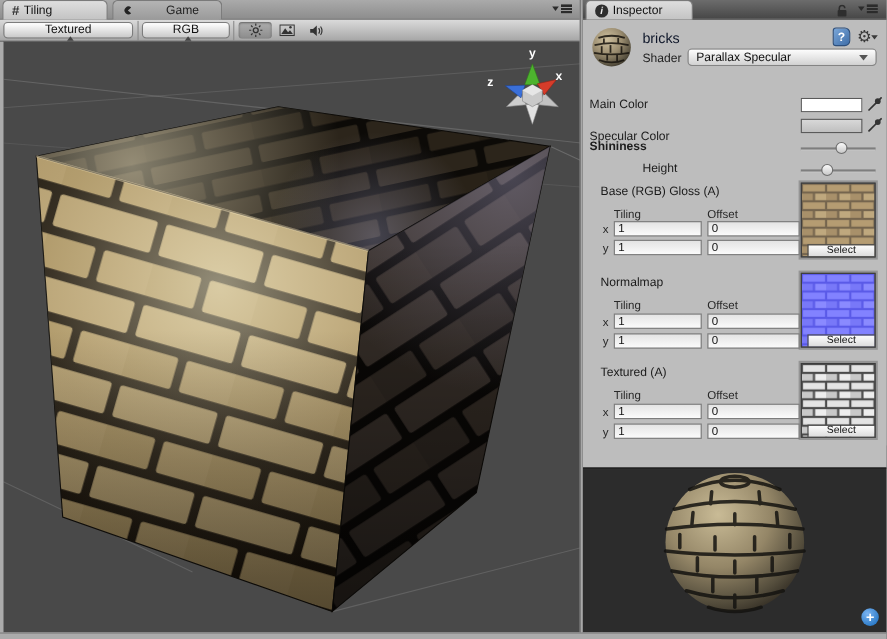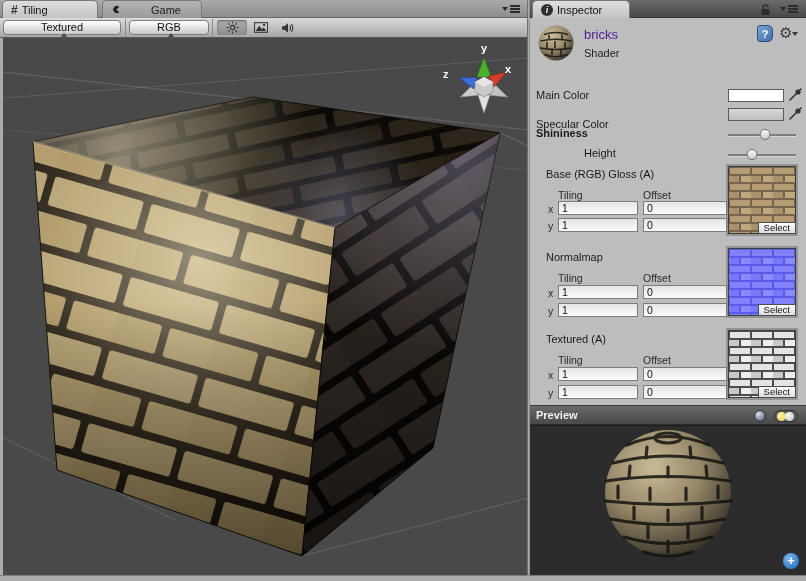--- a/index.html
+++ b/index.html
@@ -51,21 +51,21 @@
   .divider { position:absolute; left:527px; top:0; width:3px; height:581px; background:#ababab;
              border-left:1px solid #6f6f6f; border-right:1px solid #8f8f8f; }
   .bottom-chrome { position:absolute; left:0; top:575px; width:806px; height:6px; background:#ababab; border-top:1px solid #7d7d7d; }
   .left-chrome { position:absolute; left:0; top:38px; width:3px; height:537px; background:#ababab; }
 
   
   .inspector { position:absolute; left:530px; top:0; width:276px; height:575px; background:#bdbdbd; }
   .insp-body { position:absolute; left:0; top:18px; width:276px; height:387px; background:#bdbdbd; }
   .info-circle { width:12px; height:12px; border-radius:50%; background:#2e2e2e; color:#eee; font-size:9px;
                  font-weight:bold; display:flex; align-items:center; justify-content:center; font-style:italic; }
-  .mat-name { position:absolute; left:54px; top:9px; font-size:13px; color:#4c1d95; }
+  .mat-name { position:absolute; left:54px; top:9px; font-size:13px; color:#0f172a; }
   .shader-lbl { position:absolute; left:54px; top:29px; font-size:11px; color:#222; }
   .shader-dd { position:absolute; left:95px; top:26px; width:172px; height:16px; border-radius:4px;
                border:1px solid #848484; background:linear-gradient(#fdfdfd,#d2d2d2);
                font-size:11px; color:#111; display:flex; align-items:center; padding:0 7px; }
   .shader-dd .arr { margin-left:auto; width:0; height:0; border-left:4px solid transparent;
                     border-right:4px solid transparent; border-top:5px solid #555; }
   .help-book { position:absolute; left:227px; top:7px; width:16px; height:17px; border-radius:3px 5px 5px 3px;
                background:linear-gradient(135deg,#7aa6d8,#3f6ea8); border:1px solid #2d4f7c; color:#fff;
                font-size:11px; font-weight:bold; display:flex; align-items:center; justify-content:center; }
   .gear { position:absolute; left:249px; top:6px; font-size:15px; color:#3a3a3a; }
@@ -79,21 +79,21 @@
   .slider-knob { position:absolute; top:0; width:11px; height:11px; border-radius:50%;
                  background:linear-gradient(#fafafa,#c9c9c9); border:1px solid #6f6f6f; transform:translateX(-50%); }
 
   .sec-title { position:absolute; left:16px; font-size:11px; color:#1a1a1a; }
   .col-head { position:absolute; font-size:10.5px; color:#2a2a2a; }
   .axis-lbl { position:absolute; font-size:10.5px; color:#2a2a2a; }
   .tile-input { position:absolute; height:14px; border:1px solid #7c7c7c; background:linear-gradient(#e4e4e4,#fbfbfb);
                 font-family:"Liberation Sans",sans-serif; font-size:10.5px; color:#111; padding:0 3px; }
   .tex-thumb { position:absolute; left:198px; width:68px; height:68px; border:1px solid #3d3d3d;
                box-shadow:0 0 0 2px #949494; background:#555; }
-  .select-btn { position:absolute; right:-1px; bottom:-1px; height:12px; padding:0 5px;
+  .select-btn { position:absolute; right:-1px; bottom:-1px; height:12px; padding:0 17px;
                 background:linear-gradient(#fdfdfd,#dcdcdc); border:1px solid #4c4c4c;
                 font-size:9.5px; color:#111; line-height:10px;text-align:center; }
 
   .preview-bar { position:absolute; left:0; top:405px; width:276px; height:20px;
                  background:linear-gradient(#6a6a6a,#494949); border-top:1px solid #383838; border-bottom:1px solid #2e2e2e;
                  display:flex; align-items:center; }
   .preview-bar .t { font-size:11px; font-weight:bold; color:#efefef; margin-left:6px; }
   .pv-sphere-btn { position:absolute; right:40px; top:4px; width:12px; height:12px; border-radius:50%;
                    background:radial-gradient(circle at 35% 30%, #d8dfe9, #6b7587 70%, #454d5c); border:1px solid #333; }
   .pv-light-btn { position:absolute; right:8px; top:4px; width:24px; height:12px; border-radius:7px;
@@ -312,20 +312,24 @@
             <line x1="24" y1="9.5" x2="24" y2="14.5"></line>
           <line x1="17" y1="16" x2="17" y2="23"></line>
             <line x1="27" y1="17" x2="27" y2="24"></line>
           <line x1="9" y1="17" x2="9" y2="23.5"></line>
             <line x1="14" y1="24.5" x2="14" y2="30"></line>
             <line x1="23" y1="25" x2="23" y2="30.5"></line>
         </g>
       </svg>
       <div class="mat-name">bricks</div>
       <div class="shader-lbl">Shader</div>
+      <div class="shader-dd">
+        <span>Parallax Specular</span>
+        <span class="arr"></span>
+      </div>
       <div class="help-book">?</div>
       <div class="gear">⚙<span class="tri"></span></div>
 
       <div class="prop-label" style="top:71px;">Main Color</div>
       <div class="swatch" style="top:71px; background:#ffffff;"></div>
       <svg class="dropper" style="top:69px;" width="14" height="15" viewBox="0 0 14 15">
         <line x1="2" y1="13" x2="8.5" y2="6.5" stroke="#333" stroke-width="1.6" stroke-linecap="round"></line>
         <circle cx="10" cy="5" r="2.6" fill="#333"></circle>
           <line x1="11.5" y1="3.5" x2="13" y2="2" stroke="#333" stroke-width="1.6" stroke-linecap="round"></line>
       </svg>
@@ -414,28 +418,20 @@
       <div class="col-head" style="left:28px; top:336px;">Tiling</div>
       <div class="col-head" style="left:113px; top:336px;">Offset</div>
       <div class="axis-lbl" style="left:18px; top:351px;">x</div>
       <input class="tile-input" style="left: 28px; top: 349px; width: 80px;" readonly="" value="1">
       <input class="tile-input" style="left: 113px; top: 349px; width: 84px;" readonly="" value="0">
       <div class="axis-lbl" style="left:18px; top:369px;">y</div>
       <input class="tile-input" style="left: 28px; top: 367px; width: 80px;" readonly="" value="1">
       <input class="tile-input" style="left: 113px; top: 367px; width: 84px;" readonly="" value="0">
     </div>
 
-    <div class="preview-bar">
-      <span class="t">Preview</span>
-      <span class="pv-sphere-btn"></span>
-      <span class="pv-light-btn">
-          <span class="y"></span>
-          <span class="w"></span>
-        </span>
-    </div>
     <div class="preview-area">
       <svg width="276" height="150" viewBox="0 0 276 150">
         <defs>
           <radialGradient id="sphPv" cx="0.38" cy="0.3" r="0.85">
             <stop offset="0" stop-color="#c9bb96"></stop>
               <stop offset="0.45" stop-color="#948667"></stop>
             <stop offset="0.75" stop-color="#544d3c"></stop>
               <stop offset="0.93" stop-color="#29241d"></stop>
             <stop offset="1" stop-color="#15120e"></stop>
           </radialGradient>

